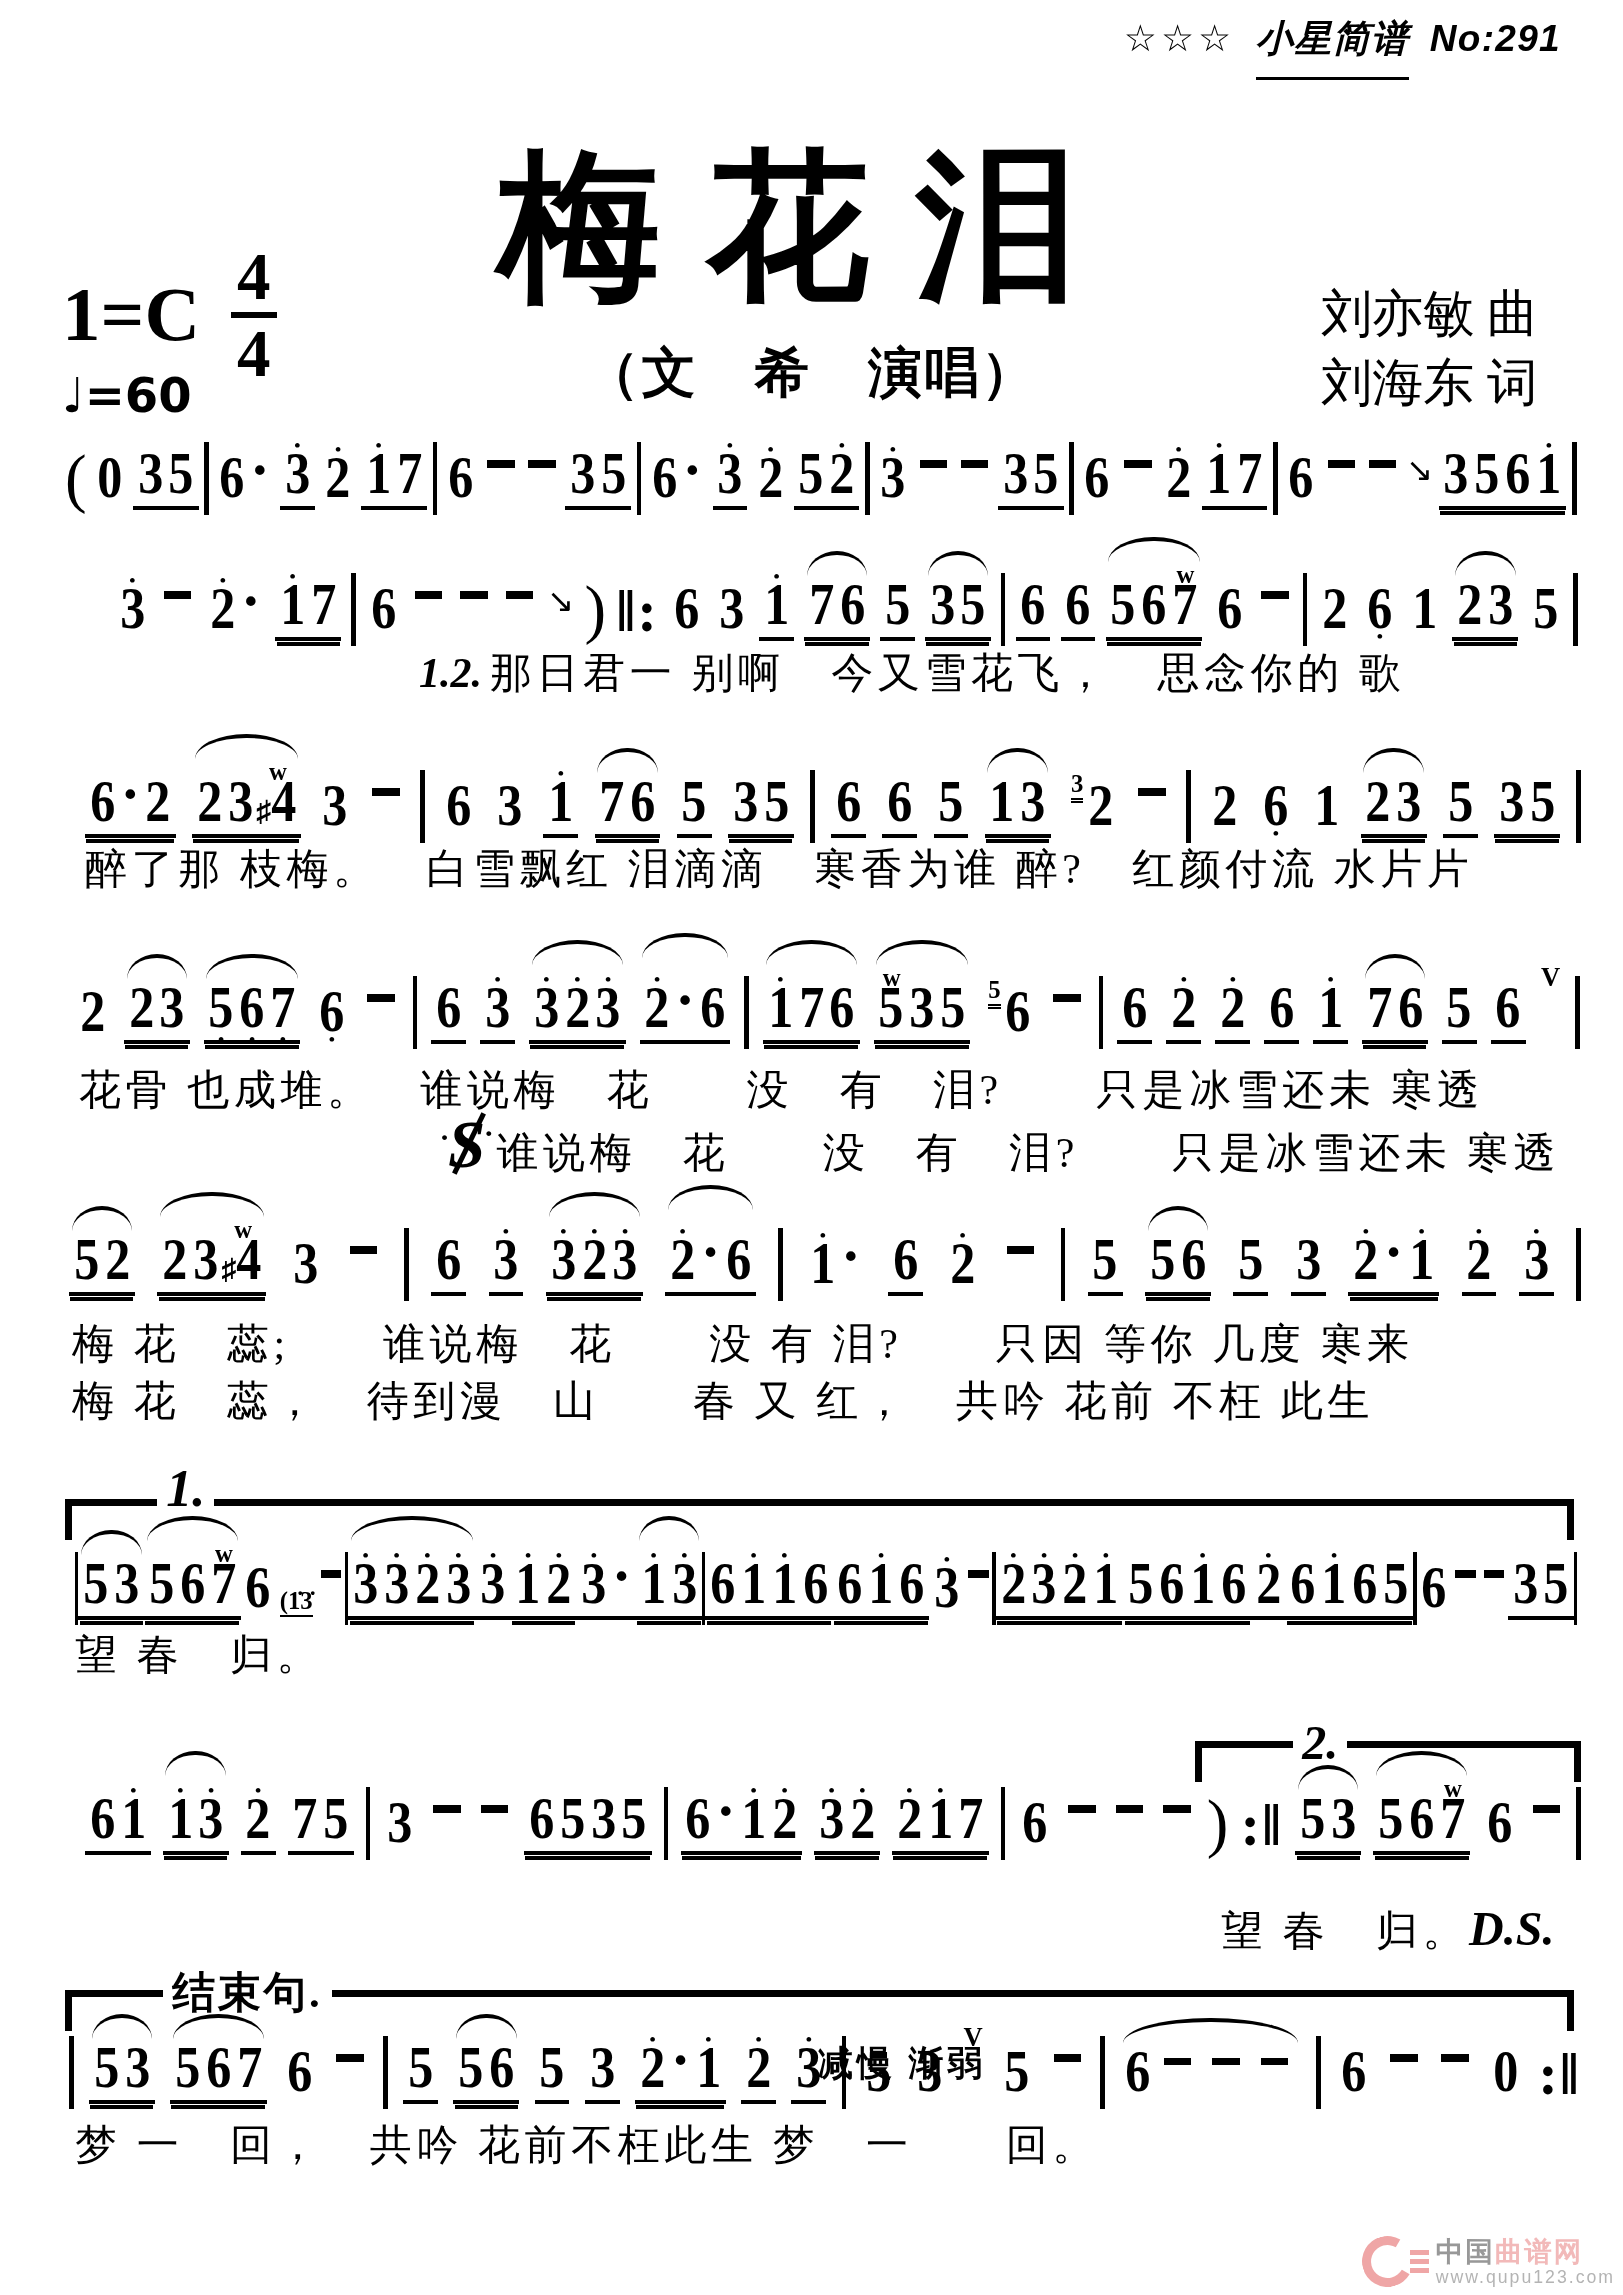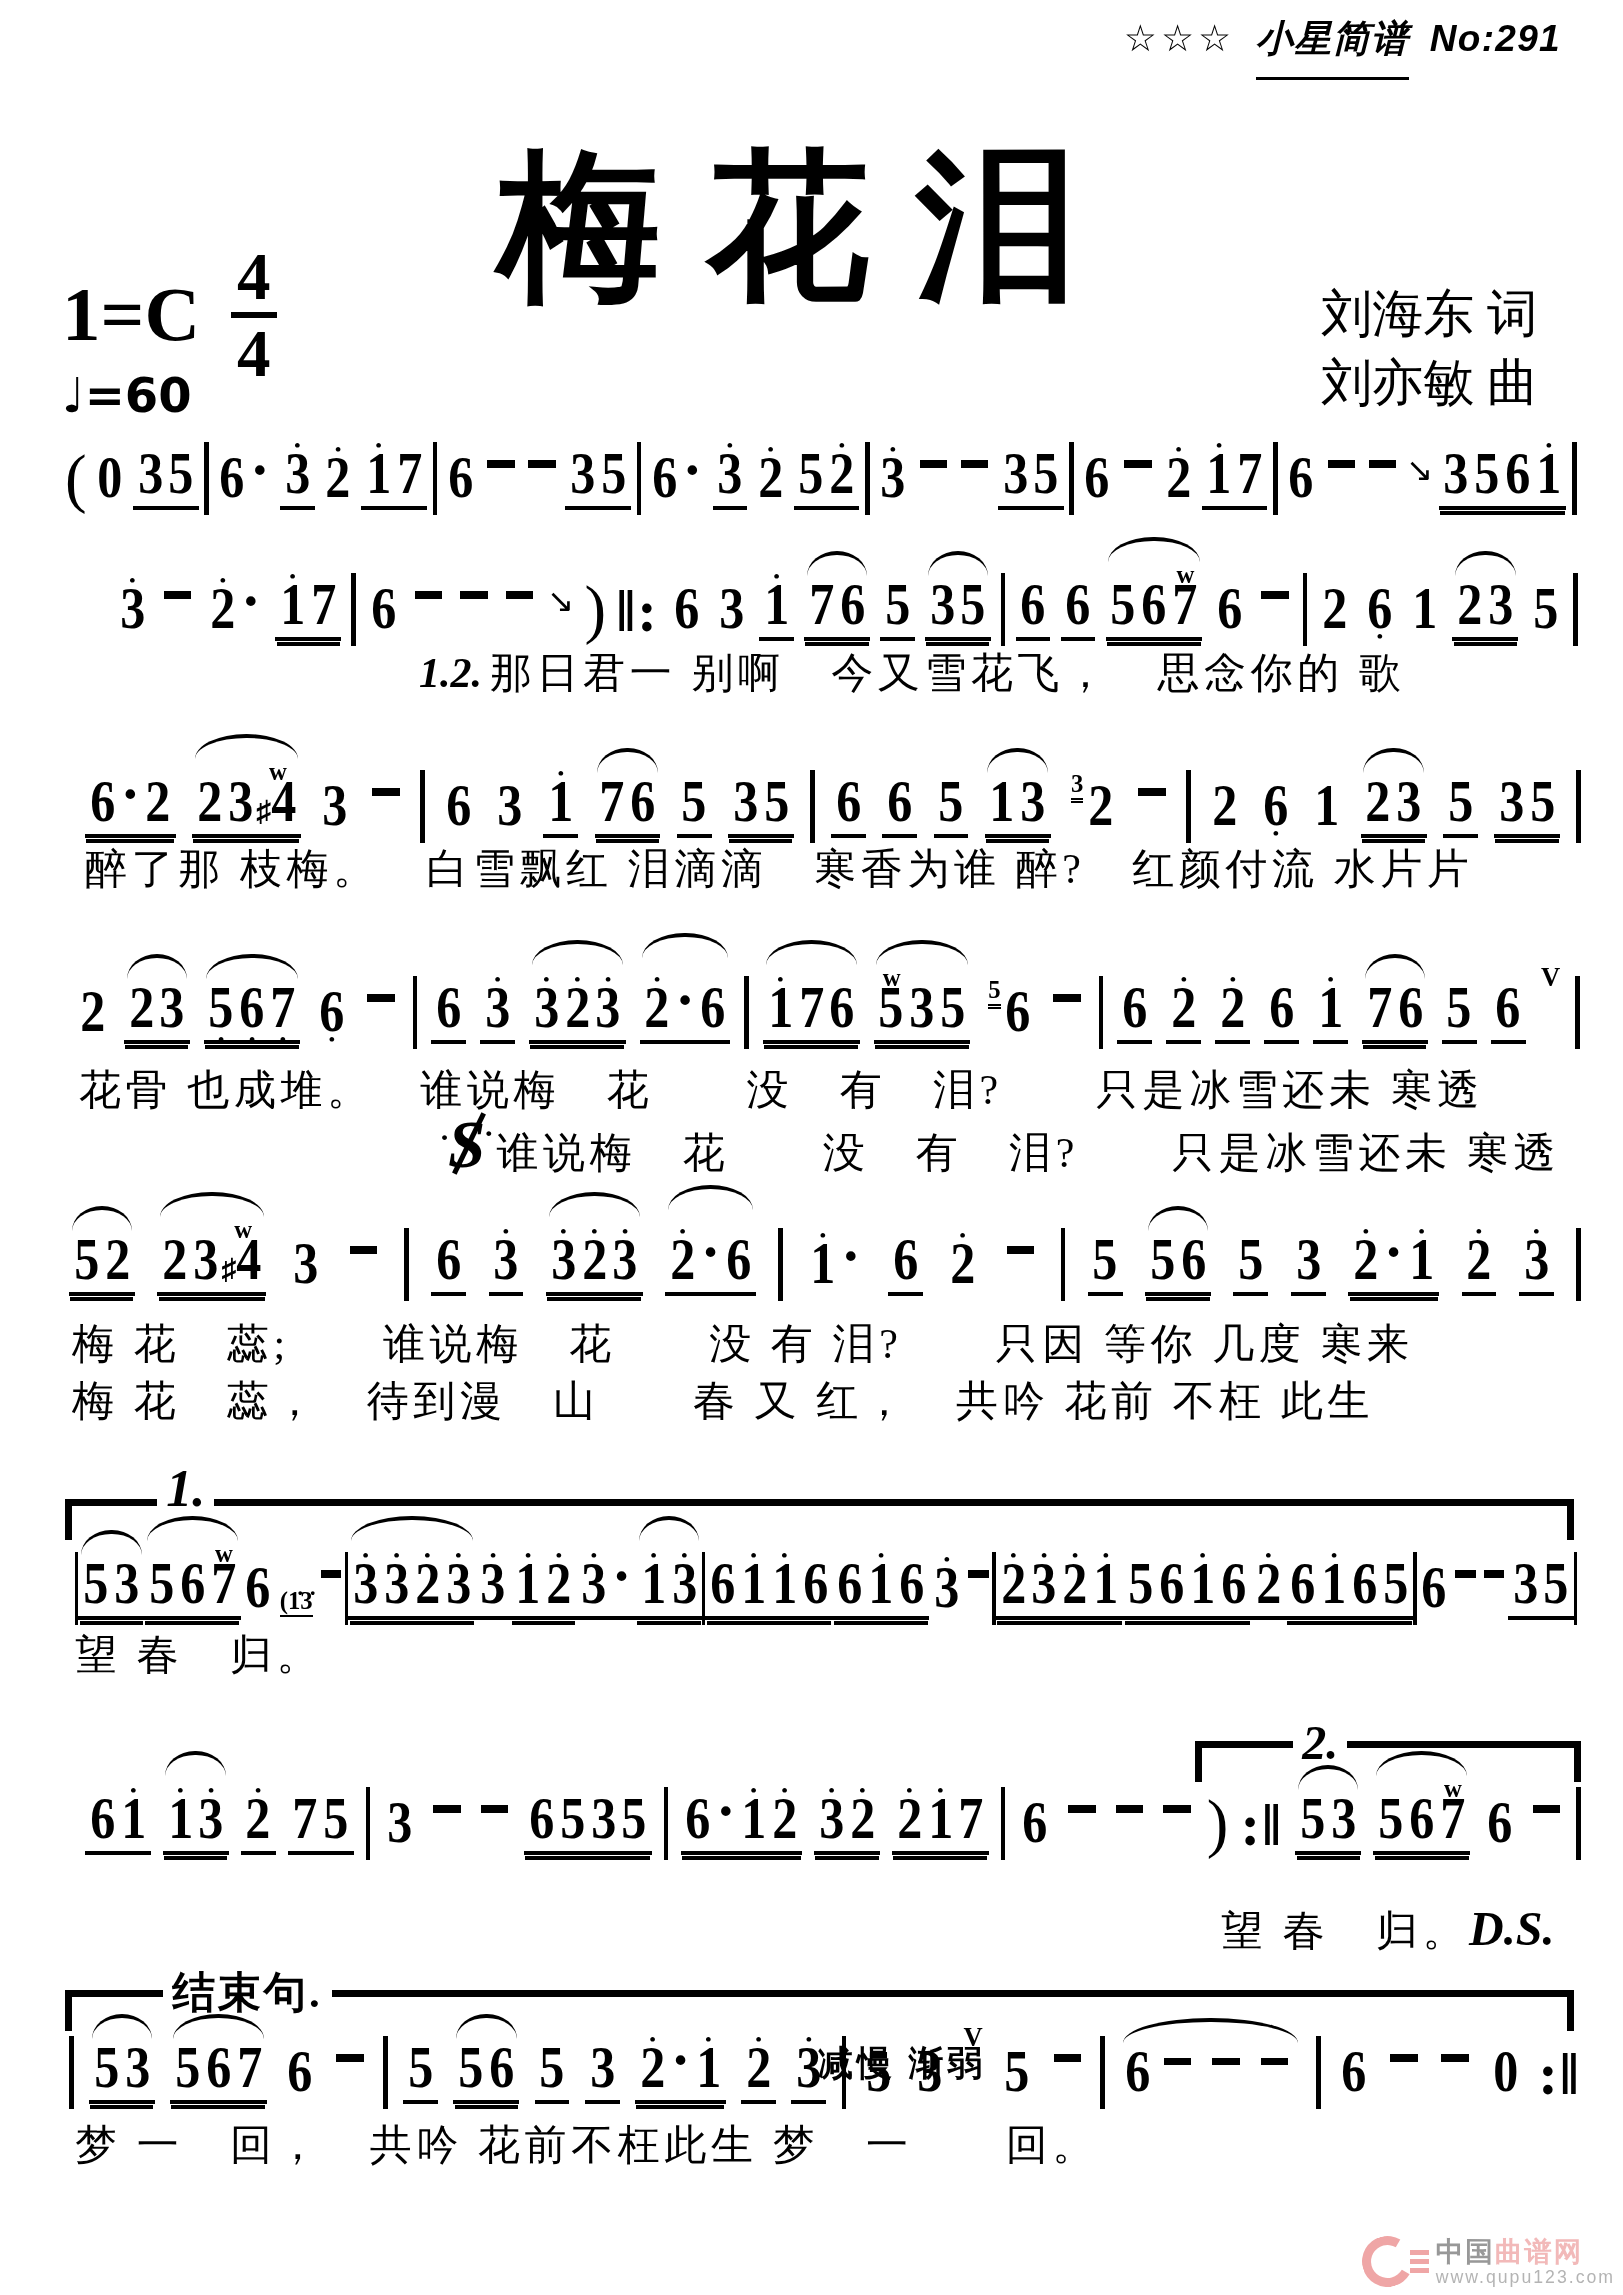--- a/index.html
+++ b/index.html
@@ -113,23 +113,24 @@
   <div class="keysig">
     <span>1=C</span>
     <span class="meter">
       <span class="m-num">4</span>
       <span class="m-den">4</span>
     </span>
   </div>
   <div class="tempo">♩=60</div>
 
   <div class="title">梅花泪</div>
+  <div class="subtitle">（文　希　演唱）</div>
   <div class="credits">
+    <div>刘亦敏 曲</div>
     <div>刘海东 词</div>
-    <div>刘亦敏 曲</div>
   </div>
 
   <div class="volta v1 rtick">
     <span class="vlabel">1.</span>
   </div>
   <div class="volta v2 rtick">
     <span class="vlabel">2.</span>
   </div>
   <div class="volta coda rtick">
     <span class="vlabel">结束句.</span>

